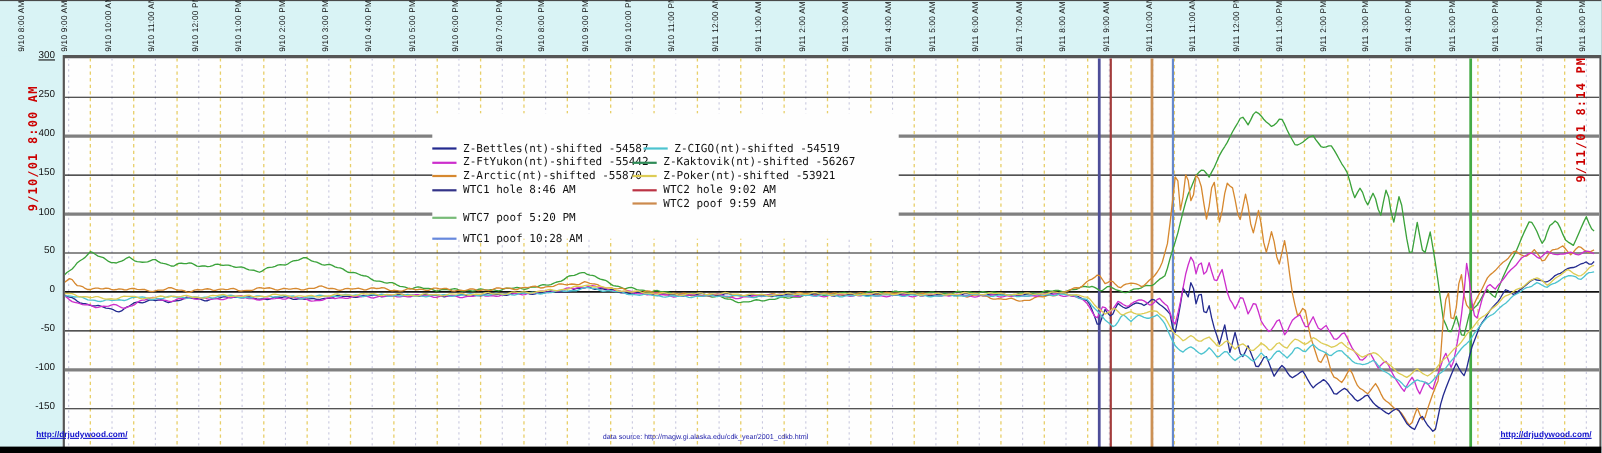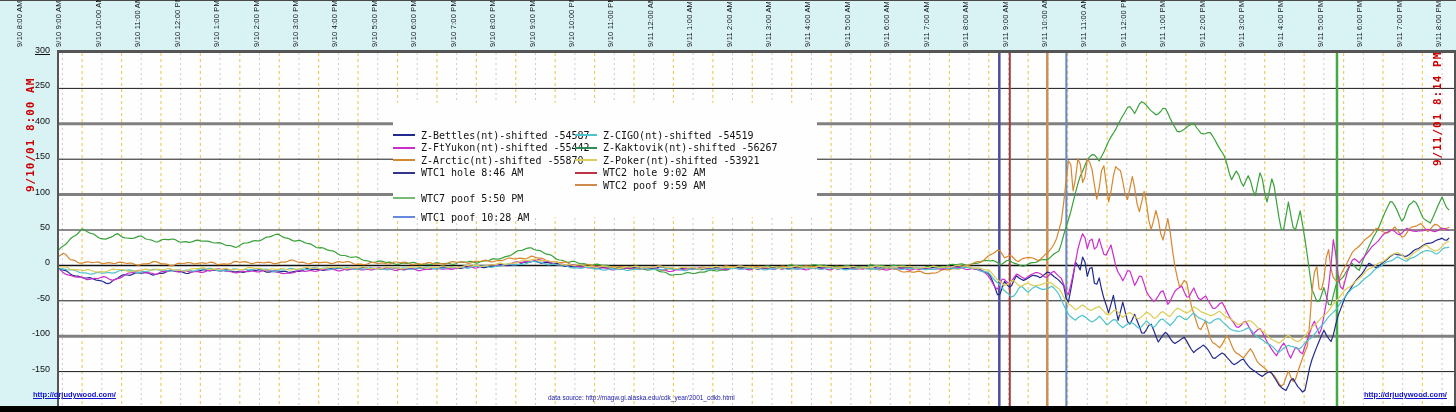--- a/index.html
+++ b/index.html
@@ -186,23 +186,23 @@
         <div class="legend-row" style="left: 0px; top: 63.8px;">
           <span class="legend-swatch" style="background: rgb(51, 51, 136);"></span>
           <span class="legend-label">WTC1 hole 8:46 AM</span>
         </div>
         <div class="legend-row" style="left: 0px; top: 76.4px; margin-top: 32px;">
           <span class="legend-swatch" style="background: rgb(102, 136, 221);"></span>
           <span class="legend-label">WTC1 poof 10:28 AM</span>
         </div>
         <div class="legend-row" style="left: 0px; top: 89px;">
           <span class="legend-swatch" style="background: rgb(119, 187, 119);"></span>
-          <span class="legend-label">WTC7 poof 5:50 PM</span>
-        </div>
-        <div class="legend-row" style="left: 182px; top: 26px; justify-content: space-between;">
+          <span class="legend-label">WTC7 poof 5:20 PM</span>
+        </div>
+        <div class="legend-row" style="left: 192px; top: 26px; justify-content: space-between;">
           <span class="legend-swatch" style="background: rgb(76, 195, 207);"></span>
           <span class="legend-label">Z-CIGO(nt)-shifted -54519</span>
         </div>
         <div class="legend-row" style="left: 182px; top: 38.6px;">
           <span class="legend-swatch" style="background: rgb(46, 139, 87);"></span>
           <span class="legend-label">Z-Kaktovik(nt)-shifted -56267</span>
         </div>
         <div class="legend-row" style="left: 182px; top: 51.2px;">
           <span class="legend-swatch" style="background: rgb(221, 204, 85);"></span>
           <span class="legend-label">Z-Poker(nt)-shifted -53921</span>

